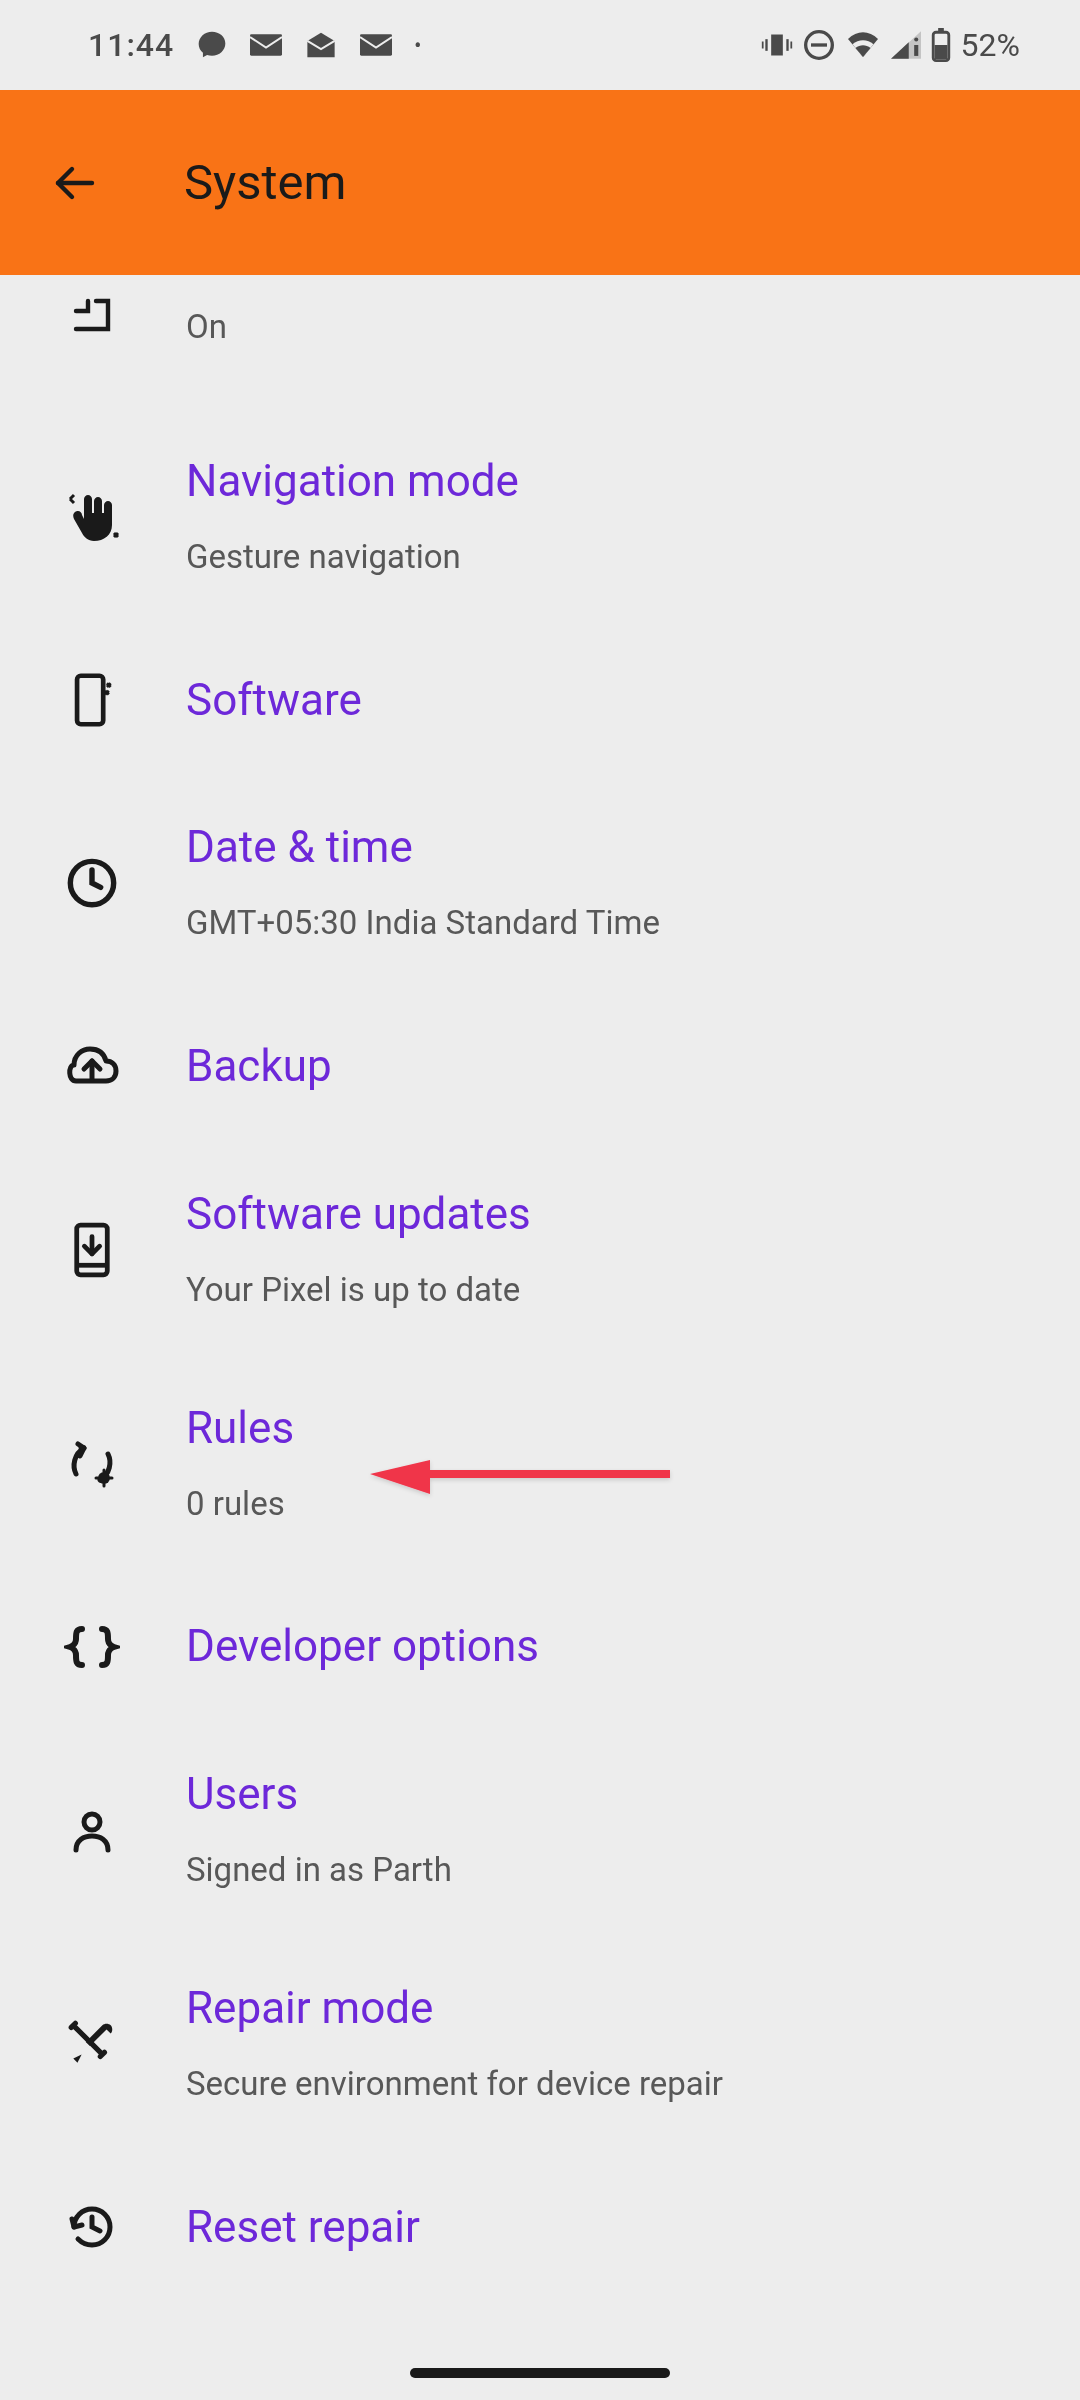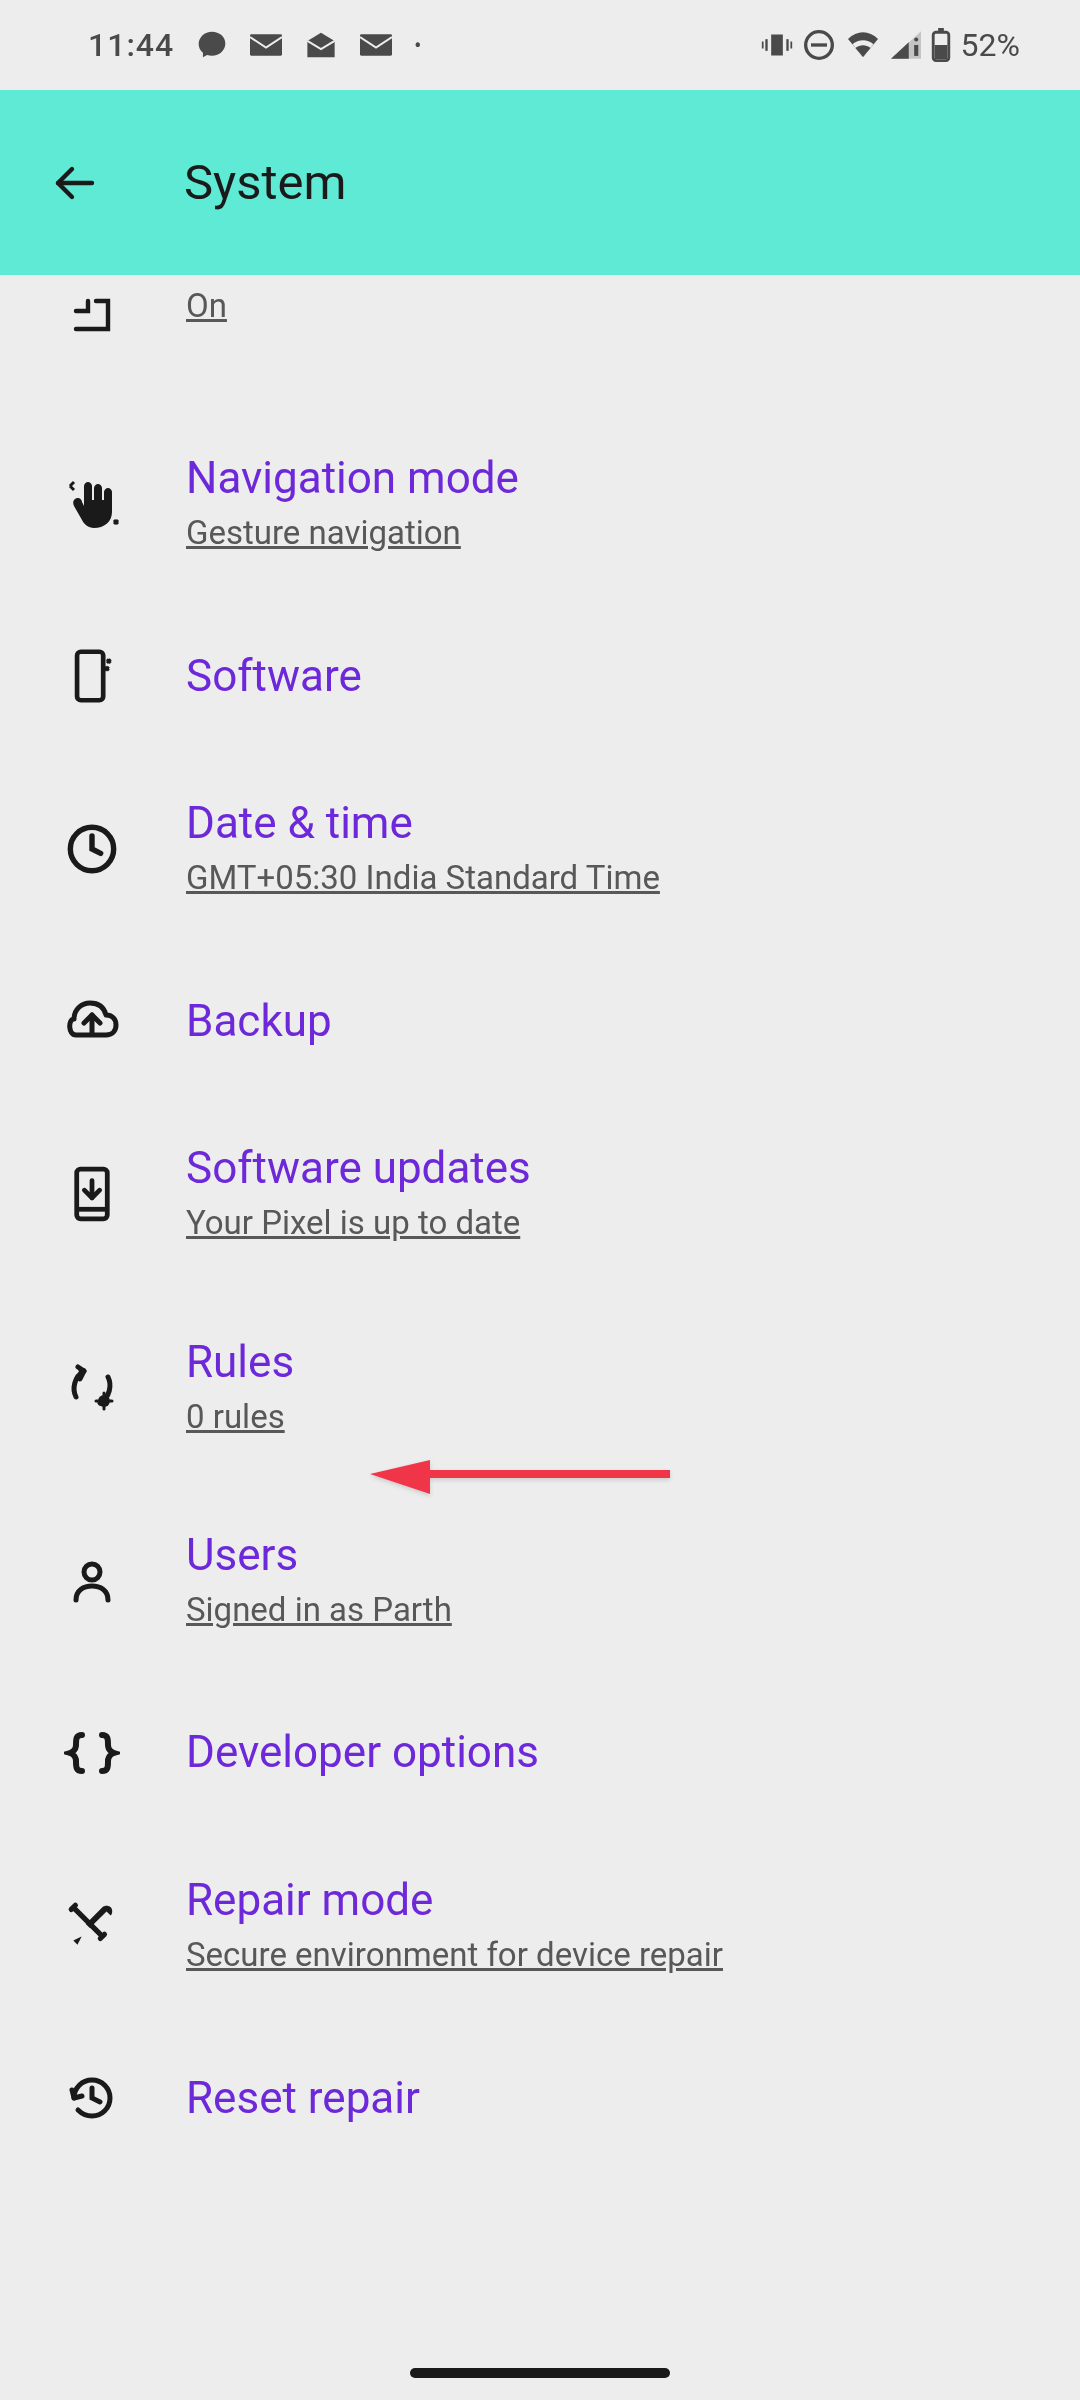--- a/index.html
+++ b/index.html
@@ -53,21 +53,21 @@
       font-size: 32px;
       font-weight: 400;
     }
     
     
     .app-bar {
       height: 185px;
       display: flex;
       align-items: center;
       padding: 0 44px;
-      background: #5eead4;
+      background: #f97316;
     }
     .back-button {
       width: 60px;
       height: 60px;
       display: flex;
       align-items: center;
       justify-content: center;
       margin-right: 80px;
     }
     .app-title {
@@ -110,22 +110,21 @@
       font-size: 44px;
       font-weight: 400;
       color: #6d28d9;
       line-height: 1.25;
     }
     .item-subtitle {
       font-size: 33px;
       font-weight: 400;
       color: #585858;
       line-height: 1.4;
-      margin-top: 0;
-      text-decoration: underline;
+      margin-top: 21px;
     }
     
     
     .annotation-arrow {
       position: absolute;
       left: 360px;
       top: 1432px;
       width: 320px;
       height: 80px;
       pointer-events: none;
@@ -319,40 +318,40 @@
         </svg>
     </div>
     <div class="item-content">
       <div class="item-title">Rules</div>
       <div class="item-subtitle">0 rules</div>
     </div>
   </div>
 
   <div class="list-item">
     <div class="item-icon">
+      <svg width="56" height="48" viewBox="0 0 28 24" fill="none" stroke="#1a1a1a" stroke-width="3" stroke-linecap="round">
+          <path d="M9 3 C6 3 6 5 6 8 C6 11 3 12 3 12 C3 12 6 13 6 16 C6 19 6 21 9 21"></path>
+          <path d="M19 3 C22 3 22 5 22 8 C22 11 25 12 25 12 C25 12 22 13 22 16 C22 19 22 21 19 21"></path>
+        </svg>
+    </div>
+    <div class="item-content">
+      <div class="item-title">Developer options</div>
+    </div>
+  </div>
+
+  <div class="list-item">
+    <div class="item-icon">
       <svg width="48" height="48" viewBox="0 0 24 24" fill="none" stroke="#1a1a1a" stroke-width="2.5">
           <circle cx="12" cy="8" r="4"></circle>
           <path d="M4 22 C4 17 8 15 12 15 C16 15 20 17 20 22" stroke-linecap="round"></path>
         </svg>
     </div>
     <div class="item-content">
       <div class="item-title">Users</div>
       <div class="item-subtitle">Signed in as Parth</div>
-    </div>
-  </div>
-
-  <div class="list-item">
-    <div class="item-icon">
-      <svg width="56" height="48" viewBox="0 0 28 24" fill="none" stroke="#1a1a1a" stroke-width="3" stroke-linecap="round">
-          <path d="M9 3 C6 3 6 5 6 8 C6 11 3 12 3 12 C3 12 6 13 6 16 C6 19 6 21 9 21"></path>
-          <path d="M19 3 C22 3 22 5 22 8 C22 11 25 12 25 12 C25 12 22 13 22 16 C22 19 22 21 19 21"></path>
-        </svg>
-    </div>
-    <div class="item-content">
-      <div class="item-title">Developer options</div>
     </div>
   </div>
 
   <div class="list-item">
     <div class="item-icon">
       <svg width="54" height="54" viewBox="0 0 26 26" fill="none" stroke="#1a1a1a" stroke-width="2.5" stroke-linecap="round">
           <path d="M4 4 L18 18 M5 3 L3 5 M19 17 L17 19"></path>
           <path d="M20 6 L12 14 L10 12 L18 4 C19 3 21 3 22 4 C23 5 23 7 22 8 Z" fill="#1a1a1a" stroke="none"></path>
           <path d="M8 18 L6 22 L4 20 Z" fill="#1a1a1a" stroke="none"></path>
         </svg>

